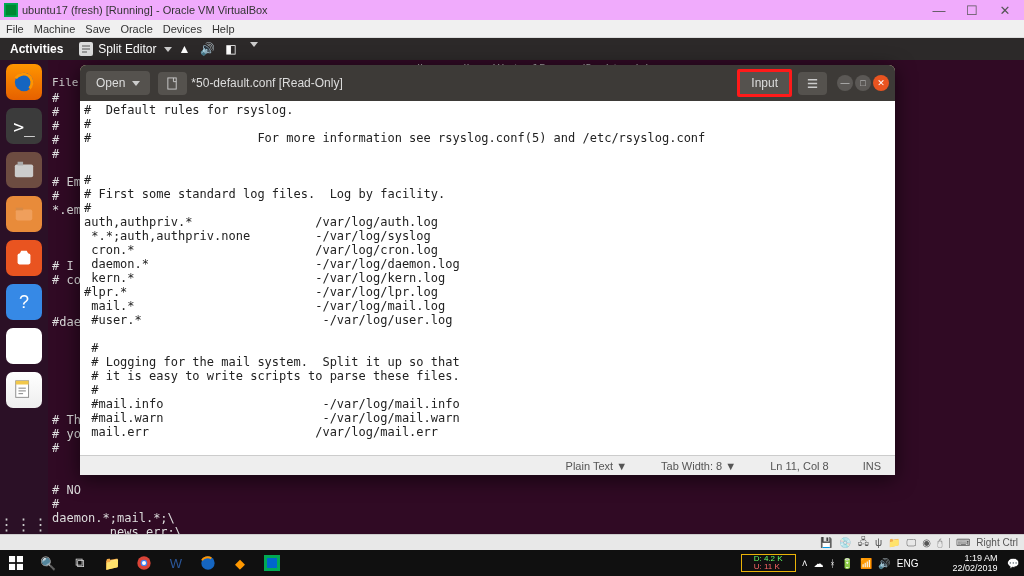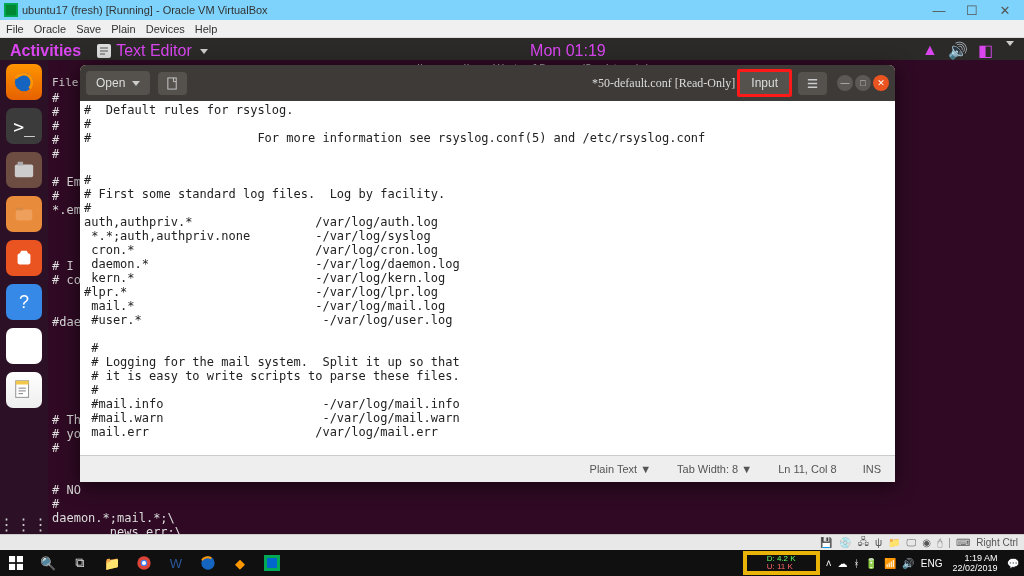--- a/index.html
+++ b/index.html
@@ -1,28 +1,28 @@
 <!DOCTYPE html>
 <html><head>
 <meta charset="utf-8">
 <style>
   * { box-sizing: border-box; margin: 0; padding: 0; }
   body { font-family: "Segoe UI", Arial, sans-serif; font-size: 11px; background: #fff; width: 1024px; height: 576px; overflow: hidden; position: relative; }
   
   
-  .win-titlebar { height: 20px; background: #7dd3fc; display: flex; align-items: center; padding: 4px 4px; font-size: 11px; color: #333; }
+  .win-titlebar { height: 20px; background: #f0abfc; display: flex; align-items: center; padding: 4px 4px; font-size: 11px; color: #333; }
   .win-titlebar .vbox-icon { width: 14px; height: 14px; margin-right: 4px; display: inline-block; }
   .win-titlebar .spacer { flex: 1; }
   .win-titlebar .win-controls span { display: inline-block; width: 30px; text-align: center; color: #555; font-size: 13px; }
   
   
   .vbox-menu { height: 18px; background: #f0f0f0; font-size: 11px; color: #333; padding-left: 6px; display: flex; align-items: center; gap: 10px; border-bottom: 1px solid #ddd; }
   
   
-  .ubuntu-topbar { height: 22px; background: #2c2929; color: #d946ef; display: flex; align-items: flex-end; font-size: 16px; }
+  .ubuntu-topbar { height: 22px; background: #2c2929; color: #ffffff; display: flex; align-items: center; font-size: 12px; }
   .ubuntu-topbar .activities { padding: 0 10px; font-weight: 600; }
   .ubuntu-topbar .appname { display: flex; align-items: center; gap: 5px; padding: 0 6px; }
   .ubuntu-topbar .center { flex:1; text-align:center; }
   .ubuntu-topbar .right-icons { display:flex; gap:10px; padding-right:10px; }
   .triangle-down { width:0; height:0; border-left:4px solid transparent; border-right:4px solid transparent; border-top:5px solid #ccc; display:inline-block; margin-left:3px; }
   
   
   .main-area { position: absolute; top: 60px; left: 0; right: 0; bottom: 26px; background: #300a24; display: flex; }
   
   
@@ -42,48 +42,48 @@
   .term-col { flex:1; position:relative; color:#eee; font-family:"DejaVu Sans Mono","Courier New",monospace; font-size:12px; line-height:14px; padding:2px 4px; }
   .term-col pre { white-space:pre; color:#ddd; }
   .term-title { color:#ccc; font-size:11px; margin-bottom:1px; }
   .gutter { color:#888; }
   
   
   .gedit { position:absolute; left:80px; top:65px; width:815px; background:#fef9c3; border-radius:6px 6px 0 0; box-shadow:0 4px 20px rgba(0,0,0,.6); overflow:hidden; }
   .gedit-header { height:36px; background:#3d3a37; display:flex; align-items:center; color:#ddd; font-size:12px; }
   .gedit-header .open-btn { background:#55524e; margin:4px 4px 4px 6px; padding:5px 10px; border-radius:4px; display:flex; align-items:center; gap:4px; }
   .gedit-header .new-btn { background:#55524e; margin:4px 4px; padding:5px 8px; border-radius:4px; }
-  .gedit-header .center { flex:1; text-align:right; line-height:14px;font-family:Liberation Serif, serif; }
+  .gedit-header .center { flex:1; text-align:left; line-height:14px; }
   .gedit-header .center .sub { font-size:10px; color:#999; }
   .gedit-header .save-btn { background:#55524e; margin:4px; padding:5px 12px; border-radius:4px; position:relative; }
   .save-highlight { position:absolute; border:3px solid #ff1a1a; top:-2px; left:-2px; right:-2px; bottom:-2px; border-radius:2px; pointer-events:none; }
   .gedit-header .menu-btn { background:#55524e; margin:4px 4px; padding:5px 8px; border-radius:4px; }
   .gedit-header .winbtns { display:flex; gap:2px; margin:0 6px; }
   .gedit-header .winbtns span { width:16px; height:16px; border-radius:50%; background:#5b5855; color:#ccc; display:flex; align-items:center; justify-content:center; font-size:9px; }
   .gedit-header .winbtns .close { background:#e95420; color:#fff; }
   
   .gedit-body { background:#fff; font-family:"DejaVu Sans Mono","Courier New",monospace; font-size:12px; line-height:14px; color:#222; padding:2px 4px; height:354px; overflow:hidden; }
   .gedit-body pre { white-space:pre; }
   
-  .gedit-status { height:27px; background:#eee; color:#555; font-size:11px; display:flex; align-items:center; justify-content:flex-end; gap:26px; padding:0 14px; border-top:1px solid #ccc; }
+  .gedit-status { height:20px; background:#eee; color:#555; font-size:11px; display:flex; align-items:center; justify-content:flex-end; gap:34px; padding:0 14px; border-top:1px solid #ccc; }
   
   
   .prompt { margin-top:2px; }
   .prompt .u { color:#8ae234; }
   .prompt .p { color:#729fcf; }
   .prompt .c { color:#eee; }
   
   
   .taskbar { position:absolute; left:0; right:0; bottom:0; height:26px; background:#101010; display:flex; align-items:center; color:#fff; font-size:10px; }
   .taskbar .tb-item { width:32px; height:26px; display:flex; align-items:center; justify-content:center; font-size:13px; color:#ddd; }
   .taskbar .tray { margin-left:auto; display:flex; align-items:center; gap:6px; padding-right:4px; }
-  .net-box { border:4px solid #eab308; padding:0 20px; line-height:8px; font-size:8px; }
+  .net-box { border:1px solid #eab308; padding:0 12px; line-height:8px; font-size:8px; }
   .net-box .d { color:#6f6; }
   .net-box .u { color:#f66; }
-  .clock { text-align:right; line-height:10px; font-size:9px; padding:0 4px; }
+  .clock { text-align:right; line-height:10px; font-size:9px; padding:0 4px;margin-left:24px; }
   
   
   .vbox-status { position:absolute; right:0; bottom:26px; height:16px; background:#e8e8e8; color:#555; font-size:10px; display:flex; align-items:center; gap:6px; padding:0 6px; border-top:1px solid #ccc; width: 1024px; justify-content:flex-end; left:0; }
   
   svg { display:block; }
 </style>
 </head>
 <body>
 
 <div class="win-titlebar">
@@ -97,40 +97,39 @@
   <span class="spacer"></span>
   <span class="win-controls">
     <span>—</span>
     <span>☐</span>
     <span>✕</span>
   </span>
 </div>
 
 <div class="vbox-menu">
   <span>File</span>
+  <span>Machine</span>
+  <span>Save</span>
   <span>Oracle</span>
-  <span>Save</span>
-  <span>Plain</span>
   <span>Devices</span>
   <span>Help</span>
 </div>
 
 <div class="ubuntu-topbar">
   <span class="activities">Activities</span>
   <span class="appname">
     <span>
       <svg width="14" height="14" viewBox="0 0 14 14">
           <rect width="14" height="14" fill="#ddd" rx="2"></rect>
           <path d="M3 4h8M3 7h8M3 10h5" stroke="#555" stroke-width="1.2"></path>
         </svg>
     </span>
-    <span>Text Editor</span>
+    <span>Split Editor</span>
     <span class="triangle-down"></span>
   </span>
-  <span class="center">Mon 01:19</span>
   <span class="right-icons">
     <span>▲</span>
     <span>🔊</span>
     <span>◧</span>
     <span class="triangle-down"></span>
   </span>
 </div>
 
 <div class="main-area">
 

